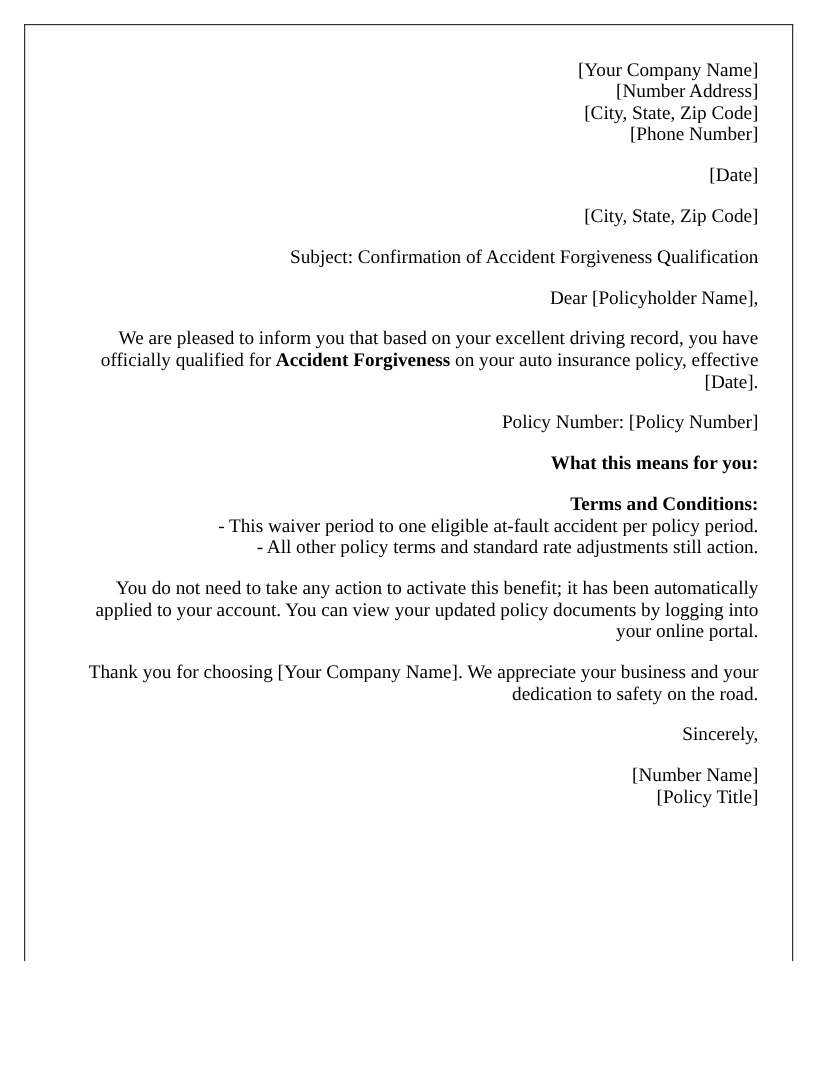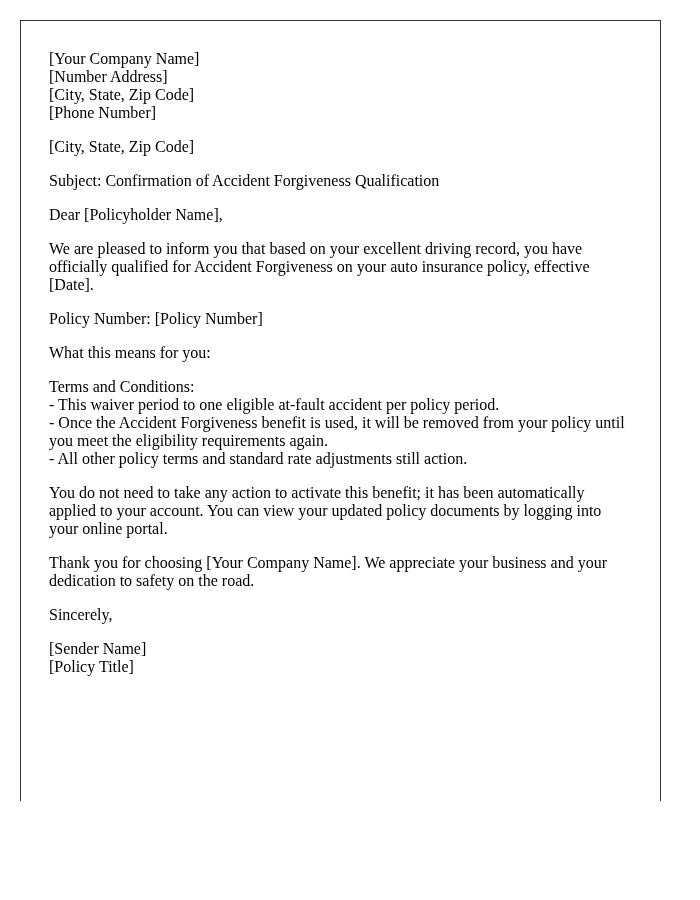--- a/index.html
+++ b/index.html
@@ -25,71 +25,72 @@
       height: 781px;
       border-left: 1px solid #333333;
       border-right: 1px solid #333333;
       border-top: 1px solid #333333;
       box-sizing: border-box;
       padding: 29px 28px 0 28px;
       overflow: hidden;
     }
     .letter p {
       margin: 0 0 16px 0;
+      text-align: right;
     }
     .letter p.tight {
       margin: 0;
     }
     .line {
       display: block;
     }
     b, strong {
-      font-weight: normal;
+      font-weight: bold;
     }
   </style>
 </head>
 <body>
 
 <div class="letter">
 
   <p>
     <span class="line">[Your Company Name]</span>
     <span class="line">[Number Address]</span>
     <span class="line">[City, State, Zip Code]</span>
     <span class="line">[Phone Number]</span>
   </p>
 
+  <p>[Date]</p>
 
   <p>
     <span class="line">[City, State, Zip Code]</span>
   </p>
 
   <p>Subject: Confirmation of Accident Forgiveness Qualification</p>
 
   <p>Dear [Policyholder Name],</p>
 
   <p><span>We are pleased to inform you that based on your excellent driving record, you have officially qualified for </span><strong>Accident Forgiveness</strong><span> on your auto insurance policy, effective [Date].</span></p>
 
   <p>Policy Number: [Policy Number]</p>
 
   <p>
     <strong class="line">What this means for you:</strong>
   </p>
 
   <p>
     <strong class="line">Terms and Conditions:</strong>
     <span class="line">- This waiver period to one eligible at-fault accident per policy period.</span>
-    <span class="line">- Once the Accident Forgiveness benefit is used, it will be removed from your policy until you meet the eligibility requirements again.</span>
     <span class="line">- All other policy terms and standard rate adjustments still action.</span>
   </p>
 
   <p>You do not need to take any action to activate this benefit; it has been automatically applied to your account. You can view your updated policy documents by logging into your online portal.</p>
 
   <p>Thank you for choosing [Your Company Name]. We appreciate your business and your dedication to safety on the road.</p>
 
   <p>Sincerely,</p>
 
   <p class="tight">
-    <span class="line">[Sender Name]</span>
+    <span class="line">[Number Name]</span>
     <span class="line">[Policy Title]</span>
   </p>
 
 </div>
 
 </body></html>

